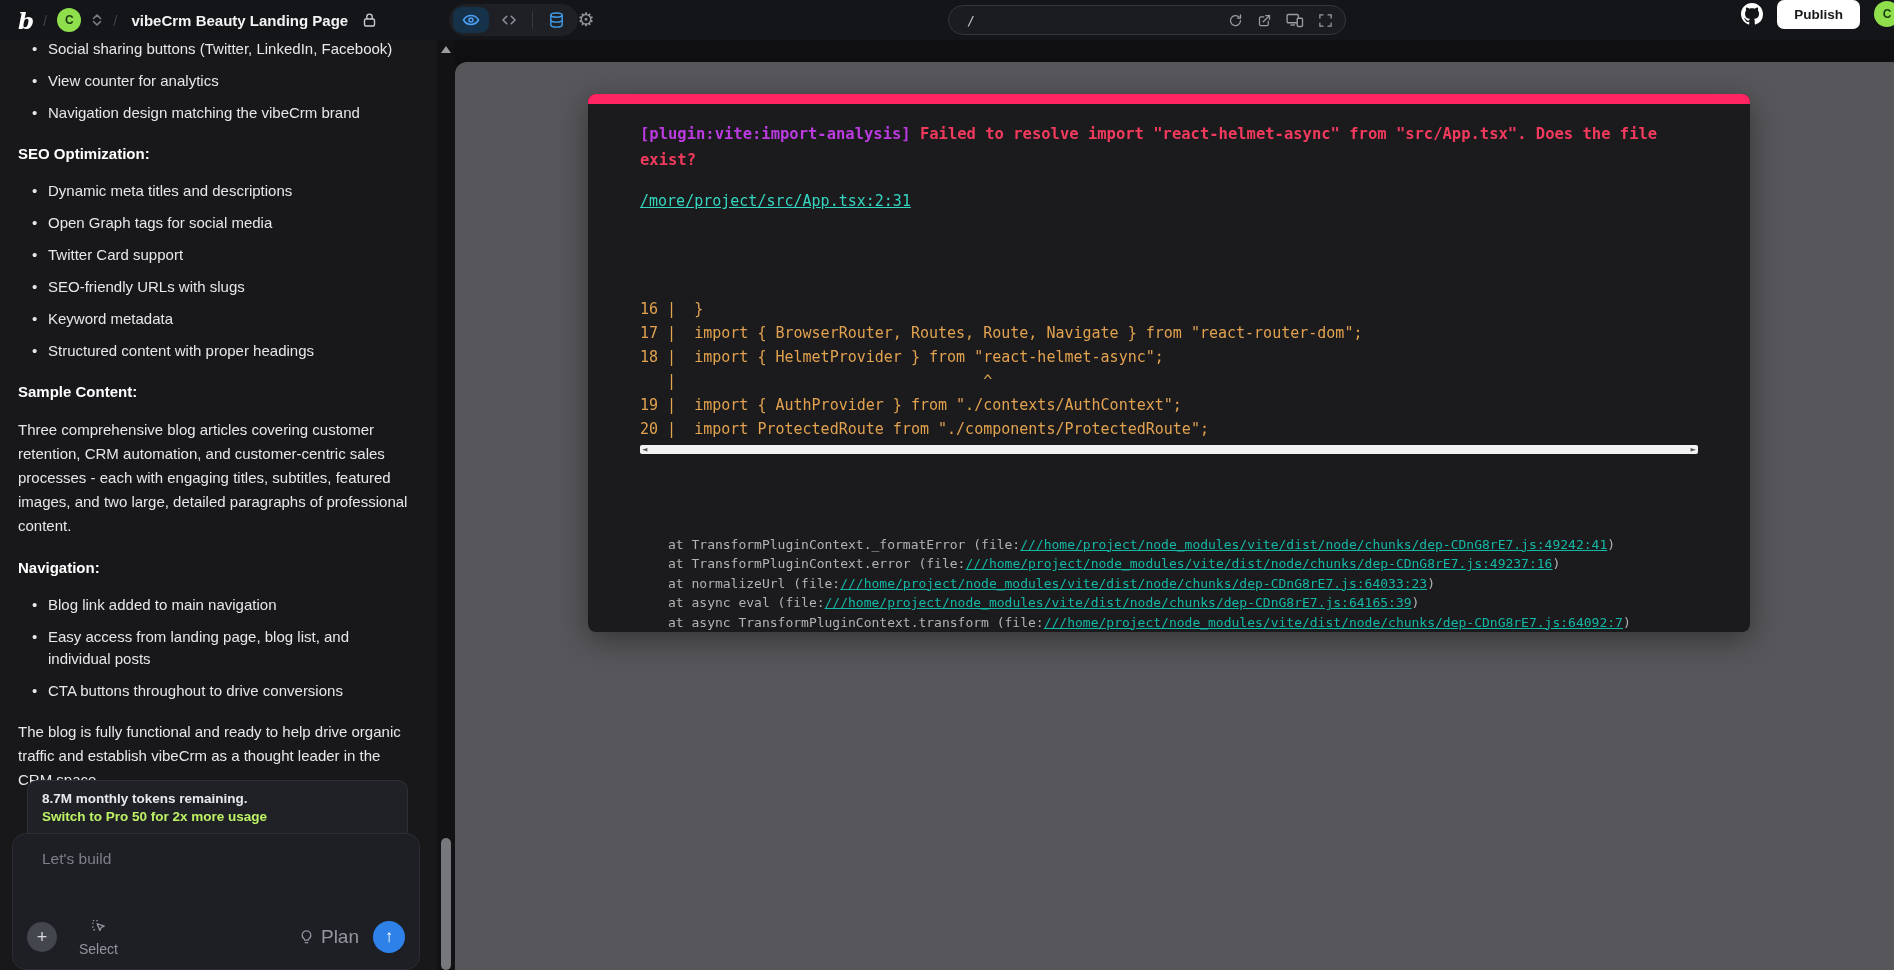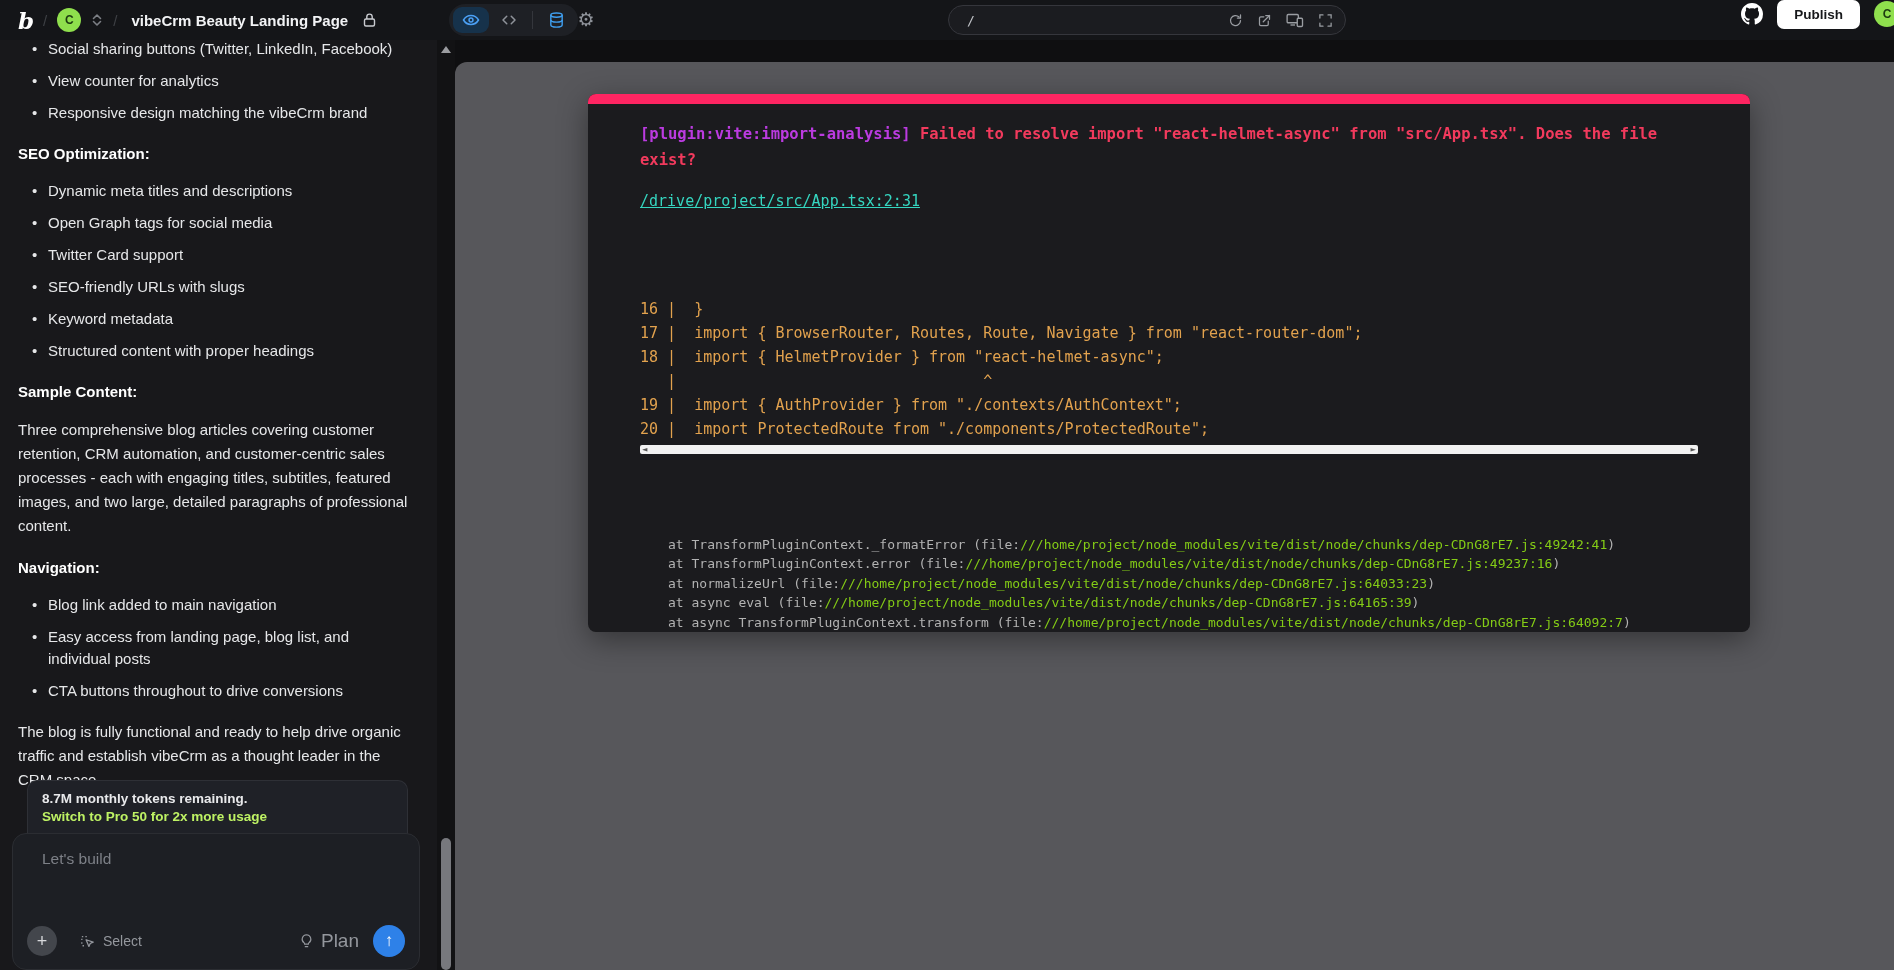--- a/index.html
+++ b/index.html
@@ -46,21 +46,21 @@
 
   .side-footer { position:absolute; left:0; bottom:0; width:437px; }
   .tokens-card { margin:0 29px 0 27px; background:#1f2127; border:1px solid #2e3036; border-bottom:none; border-radius:10px 10px 0 0; padding:9px 14px 20px;font-weight:bold; }
   .tokens-line { color:#e8e9eb; font-size:13.5px; line-height:17px; }
   .tokens-link { color:#bef264; font-size:13.5px; line-height:17px; text-decoration:none; cursor:pointer; display:inline-block; }
   .composer { position:relative; margin:-12px 17px 0 12px; height:137px; background:#1d1f24; border:1px solid #2b2d32; border-radius:14px; padding:16px 29px; }
   .composer textarea { width:100%; height:58px; background:transparent; border:none; outline:none; resize:none; color:#d8d9dc; font-family:"Liberation Sans", sans-serif; font-size:15.5px; }
   .composer textarea::placeholder { color:#7d8087; }
   .composer-row { position:absolute; left:14px; right:14px; bottom:12px; display:flex; align-items:center; }
   .plus-btn { width:30px; height:30px; border-radius:50%; border:none; background:#43464c; color:#d8d9dc; font-size:18px; line-height:28px; cursor:pointer; }
-  .tool-item { display:flex; align-items:center; gap:7px; color:#94979d; font-size:14px; margin-left:22px; cursor:pointer; }
+  .tool-item { display:flex; align-items:center; gap:7px; color:#94979d; font-size:14px; margin-left:22px; cursor:pointer;flex-direction:column; }
   .row-spacer { flex:1; }
   .plan-item { display:flex; align-items:center; gap:7px; color:#94979d; font-size:19px; margin-right:14px; cursor:pointer; }
   .send-btn { width:32px; height:32px; border-radius:50%; border:none; background:#2e81e8; color:#fff; font-size:17px; cursor:pointer; display:flex; align-items:center; justify-content:center; }
 
   .v-scrollbar { position:absolute; right:0; top:0; width:18px; bottom:0; background:#121214; }
   .v-arrow { position:absolute; top:6px; left:4px; width:0; height:0; border-left:5px solid transparent; border-right:5px solid transparent; border-bottom:7px solid #9b9ca0; }
   .v-thumb { position:absolute; left:4px; width:10px; top:798px; bottom:0; background:#77787d; border-radius:5px; cursor:grab; }
 
   
   .preview { position:absolute; left:455px; top:40px; right:0; bottom:0; background:#57575b; border-top-left-radius:12px;margin-top:22px; }
@@ -68,21 +68,21 @@
   .panel-strip { height:10px; background:#ff2562; }
   .panel-body { padding:17px 52px 24px; }
   .err-msg { width:1050px; font-weight:bold; font-size:15.5px; line-height:26px; color:#f23a5d; }
   .err-plugin { color:#bb3be0; }
   .file-link { display:inline-block; margin-top:19px; color:#35d6c0; font-size:15px; text-decoration:underline; cursor:pointer; }
   .code-frame { margin-top:15px; color:#e2a24e; font-size:15px; line-height:24px; white-space:pre; }
   .hbar { position:relative; margin-top:4px; height:9px; background:#f2f2f2; border-radius:2px; }
   .hbar .harrow { position:absolute; top:-1px; font-size:9px; color:#555; line-height:11px; }
   .harrow.left { left:2px; } .harrow.right { right:2px; }
   .stack { margin-top:22px; padding-left:28px; color:#b3b3b3; font-size:13px; line-height:19.5px; white-space:pre; }
-  .stack-link { color:#84cc16; cursor:pointer; }
+  .stack-link { color:#14b8a6; text-decoration:underline; cursor:pointer; }
 </style>
 </head>
 <body>
 
 <div class="app">
 
   <header class="topbar">
     <div class="tb-left">
       <span class="logo">b</span>
       <span class="crumb-sep">/</span>
@@ -172,21 +172,21 @@
     </div>
   </header>
 
   <aside class="sidebar">
     <div class="chat-scroll">
       <div class="chat-content">
         <ul>
 
         <li>Social sharing buttons (Twitter, LinkedIn, Facebook)</li>
             <li>View counter for analytics</li>
-            <li>Responsive design matching the vibeCrm brand</li>
+            <li>Navigation design matching the vibeCrm brand</li>
           </ul>
         <div class="chat-h">SEO Optimization:</div>
         <ul>
 
         <li>Dynamic meta titles and descriptions</li>
             <li>Open Graph tags for social media</li>
             <li>Twitter Card support</li>
             <li>SEO-friendly URLs with slugs</li>
             <li>Keyword metadata</li>
             <li>Structured content with proper headings</li>
@@ -237,21 +237,21 @@
       <div class="v-arrow"></div>
       <div class="v-thumb"></div>
     </div>
   </aside>
 
   <main class="preview">
     <div class="error-panel">
       <div class="panel-strip"></div>
       <div class="panel-body">
         <div class="err-msg"><span class="err-plugin">[plugin:vite:import-analysis]</span><span> Failed to resolve import "react-helmet-async" from "src/App.tsx". Does the file exist?</span></div>
-        <a class="file-link">/drive/project/src/App.tsx:2:31</a>
+        <a class="file-link">/more/project/src/App.tsx:2:31</a>
         <div class="code-frame">
           
         <div>16 |  }</div><div>17 |  import { BrowserRouter, Routes, Route, Navigate } from "react-router-dom";</div><div>18 |  import { HelmetProvider } from "react-helmet-async";</div><div>   |                                  ^</div><div>19 |  import { AuthProvider } from "./contexts/AuthContext";</div><div>20 |  import ProtectedRoute from "./components/ProtectedRoute";</div></div>
         <div class="hbar">
           <span class="harrow left">◄</span>
           <span class="harrow right">►</span>
         </div>
         <div class="stack">
           
         <div><span>at TransformPluginContext._formatError (file:</span><span class="stack-link">///home/project/node_modules/vite/dist/node/chunks/dep-CDnG8rE7.js:49242:41</span><span>)</span></div><div><span>at TransformPluginContext.error (file:</span><span class="stack-link">///home/project/node_modules/vite/dist/node/chunks/dep-CDnG8rE7.js:49237:16</span><span>)</span></div><div><span>at normalizeUrl (file:</span><span class="stack-link">///home/project/node_modules/vite/dist/node/chunks/dep-CDnG8rE7.js:64033:23</span><span>)</span></div><div><span>at async eval (file:</span><span class="stack-link">///home/project/node_modules/vite/dist/node/chunks/dep-CDnG8rE7.js:64165:39</span><span>)</span></div><div><span>at async TransformPluginContext.transform (file:</span><span class="stack-link">///home/project/node_modules/vite/dist/node/chunks/dep-CDnG8rE7.js:64092:7</span><span>)</span></div></div>

